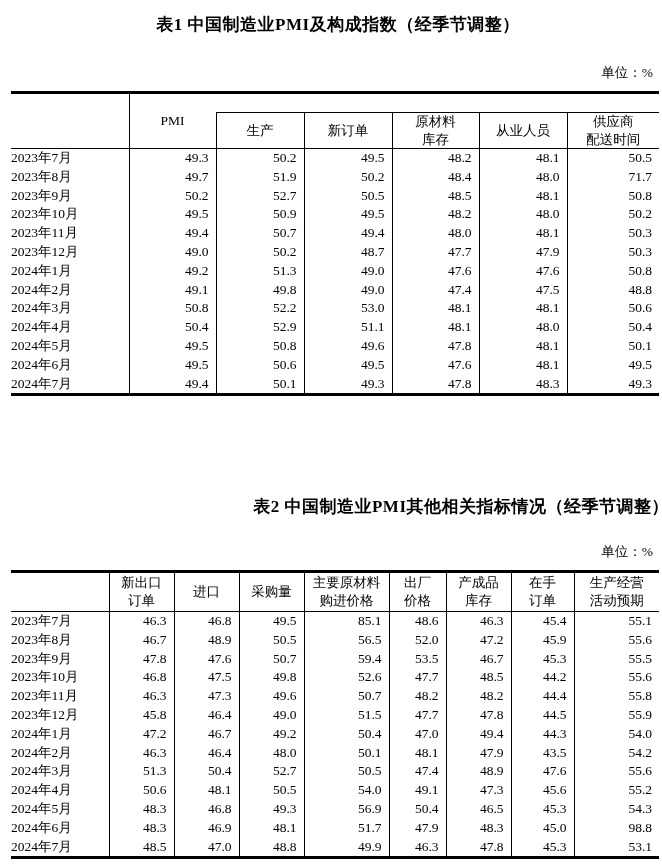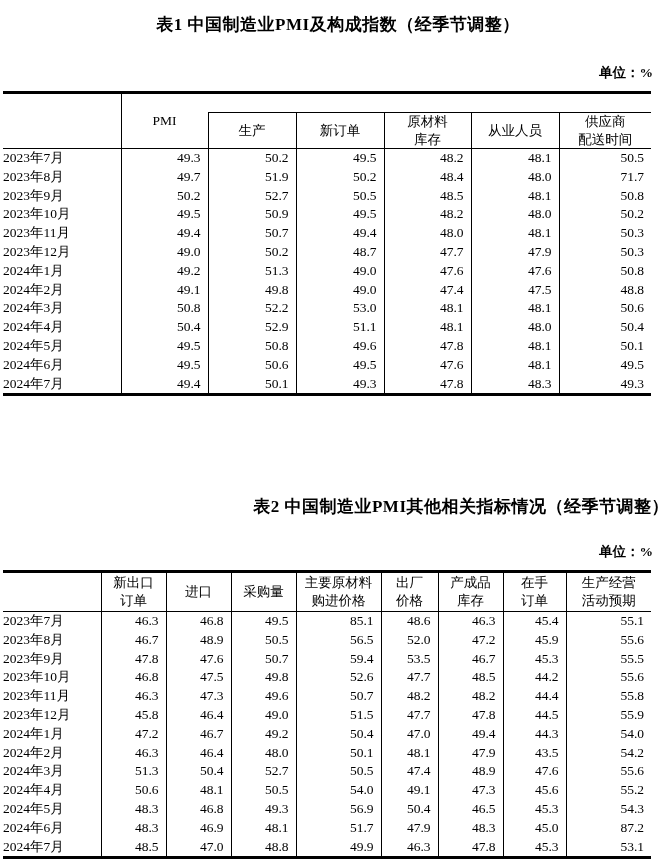--- a/index.html
+++ b/index.html
@@ -20,27 +20,26 @@
     font-weight: bold;
     font-size: 17px;
     letter-spacing: 0.5px;
   }
   .title-1 { top: 13px; }
   .title-2 { top: 495px; text-align: right; }
   .unit {
     position: absolute;
     right: 9px;
     font-size: 13.5px;
-    font-weight: bold;
   }
   .unit-1 { top: 64px; }
   .unit-2 { top: 543px; }
   table.t {
     position: absolute;
-    left: 3px;
+    left: 11px;
     width: 648px;
     border-collapse: collapse;
     table-layout: fixed;
     border-top: 3px solid #000;
     border-bottom: 3px solid #000;
     font-size: 13.5px;
   }
   .t1 { top: 91px; }
   .t2 { top: 570px; }
   th, td {
@@ -386,21 +385,21 @@
         </tr>
         <tr>
           <td class="date">2024年6月</td>
           <td class="num">48.3</td>
           <td class="num">46.9</td>
           <td class="num">48.1</td>
           <td class="num">51.7</td>
           <td class="num">47.9</td>
           <td class="num">48.3</td>
           <td class="num">45.0</td>
-          <td class="num">87.2</td>
+          <td class="num">98.8</td>
         </tr>
         <tr>
           <td class="date">2024年7月</td>
           <td class="num">48.5</td>
           <td class="num">47.0</td>
           <td class="num">48.8</td>
           <td class="num">49.9</td>
           <td class="num">46.3</td>
           <td class="num">47.8</td>
           <td class="num">45.3</td>

